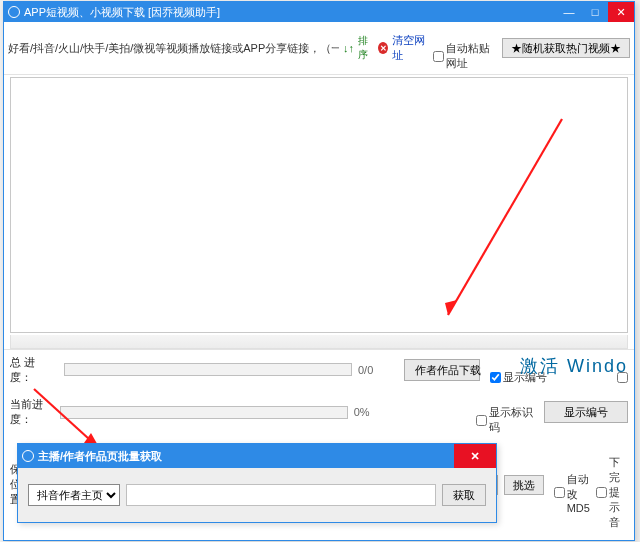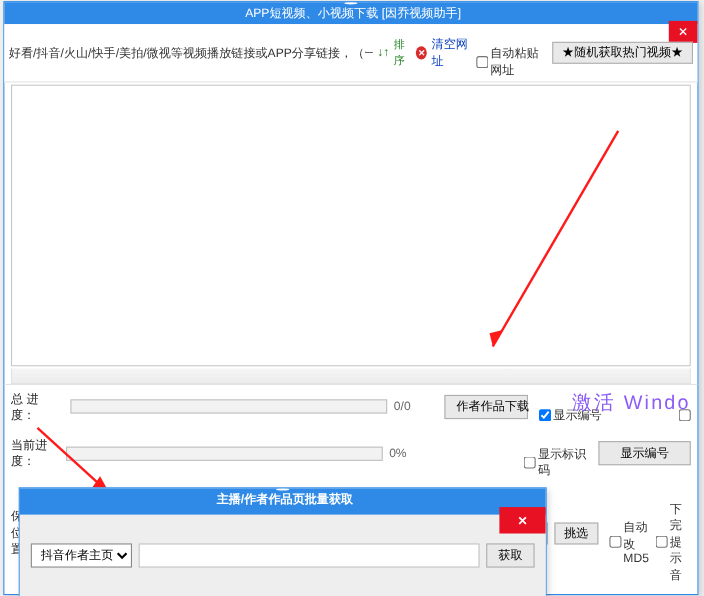--- a/index.html
+++ b/index.html
@@ -1,18 +1,18 @@
 <!DOCTYPE html>
 <html><head>
 <meta charset="utf-8">
 <style>
 *{box-sizing:border-box;margin:0;padding:0;font-family:"Microsoft YaHei","SimSun",sans-serif;font-size:11px;}
 body{background:#f0f0f0;width:640px;height:542px;position:relative;}
 .window{position:absolute;background:#fff;border:1px solid #2e8ae6;box-shadow:2px 2px 6px rgba(0,0,0,.15);}
-.titlebar{background:#2e8ae6;height:20px;display:flex;align-items:center;color:#fff;font-size:11px;padding-left:4px;flex-direction:column;}
+.titlebar{background:#2e8ae6;height:20px;display:flex;align-items:center;color:#fff;font-size:11px;padding-left:4px;}
 .titlebar .ico{width:12px;height:12px;border:1px solid #fff;border-radius:50%;margin-right:4px;background:#2e8ae6;}
 .titlebar .wbtns{margin-left:auto;display:flex;}
 .wbtn{width:26px;height:20px;display:flex;align-items:center;justify-content:center;color:#fff;cursor:pointer;}
 .wbtn.close{background:#e81123;}
 .toolbar{display:flex;align-items:center;gap:4px;padding:3px 4px;min-height:22px;background:#fff;border-bottom:1px solid #e3e3e3;}
 .hint{color:#333;white-space:nowrap;overflow:hidden;}
 .vsort{height:14px;display:flex;flex-direction:column;justify-content:center;line-height:7px;font-size:8px;color:#1a7f1a;cursor:pointer;}
 .xico{width:12px;height:12px;border-radius:50%;background:#d92b2b;color:#fff;display:flex;align-items:center;justify-content:center;font-size:8px;font-weight:bold;cursor:pointer;}
 .link{color:#0a3fbf;cursor:pointer;}
 .chk{display:flex;align-items:center;gap:2px;color:#333;cursor:pointer;margin-top:16px;}
@@ -24,23 +24,23 @@
 .lower{padding:4px 6px 6px;border-top:1px solid #e3e3e3;}
 .row{display:flex;align-items:center;gap:6px;margin-bottom:4px;}
 .lbl{width:48px;color:#222;}
 .pbar{height:13px;border:1px solid #bfbfbf;background:#f2f2f2;}
 .pct{color:#666;width:34px;}
 .txtin{height:20px;border:1px solid #bfbfbf;background:#fff;padding:0 4px;color:#444;}
 .rcol{display:flex;flex-direction:column;gap:3px;}
 .arrow{position:absolute;pointer-events:none;}
 .arrow line{stroke:#ff1a1a;stroke-width:2.2;}
 .arrow polygon{fill:#ff1a1a;}
-.dlgbody{background:#eee;padding:26px 10px;display:flex;align-items:center;gap:6px;}
+.dlgbody{background:#eee;padding:16px 10px;display:flex;align-items:center;gap:6px;}
 select{height:22px;border:1px solid #888;background:#fff;padding-left:4px;}
-.wm{position:absolute;right:12px;bottom:164px;color:#8b5cf6;font-size:18px;letter-spacing:2px;user-select:none;}
+.wm{position:absolute;right:12px;bottom:164px;color:#0369a1;font-size:18px;letter-spacing:2px;user-select:none;}
 </style>
 </head>
 <body>
 
 <div class="window" style="left:3px;top:1px;width:632px;">
   <div class="titlebar">
     <span class="ico"></span>
     <span>APP短视频、小视频下载 [因乔视频助手]</span>
     <div class="wbtns">
       <div class="wbtn">—</div>

